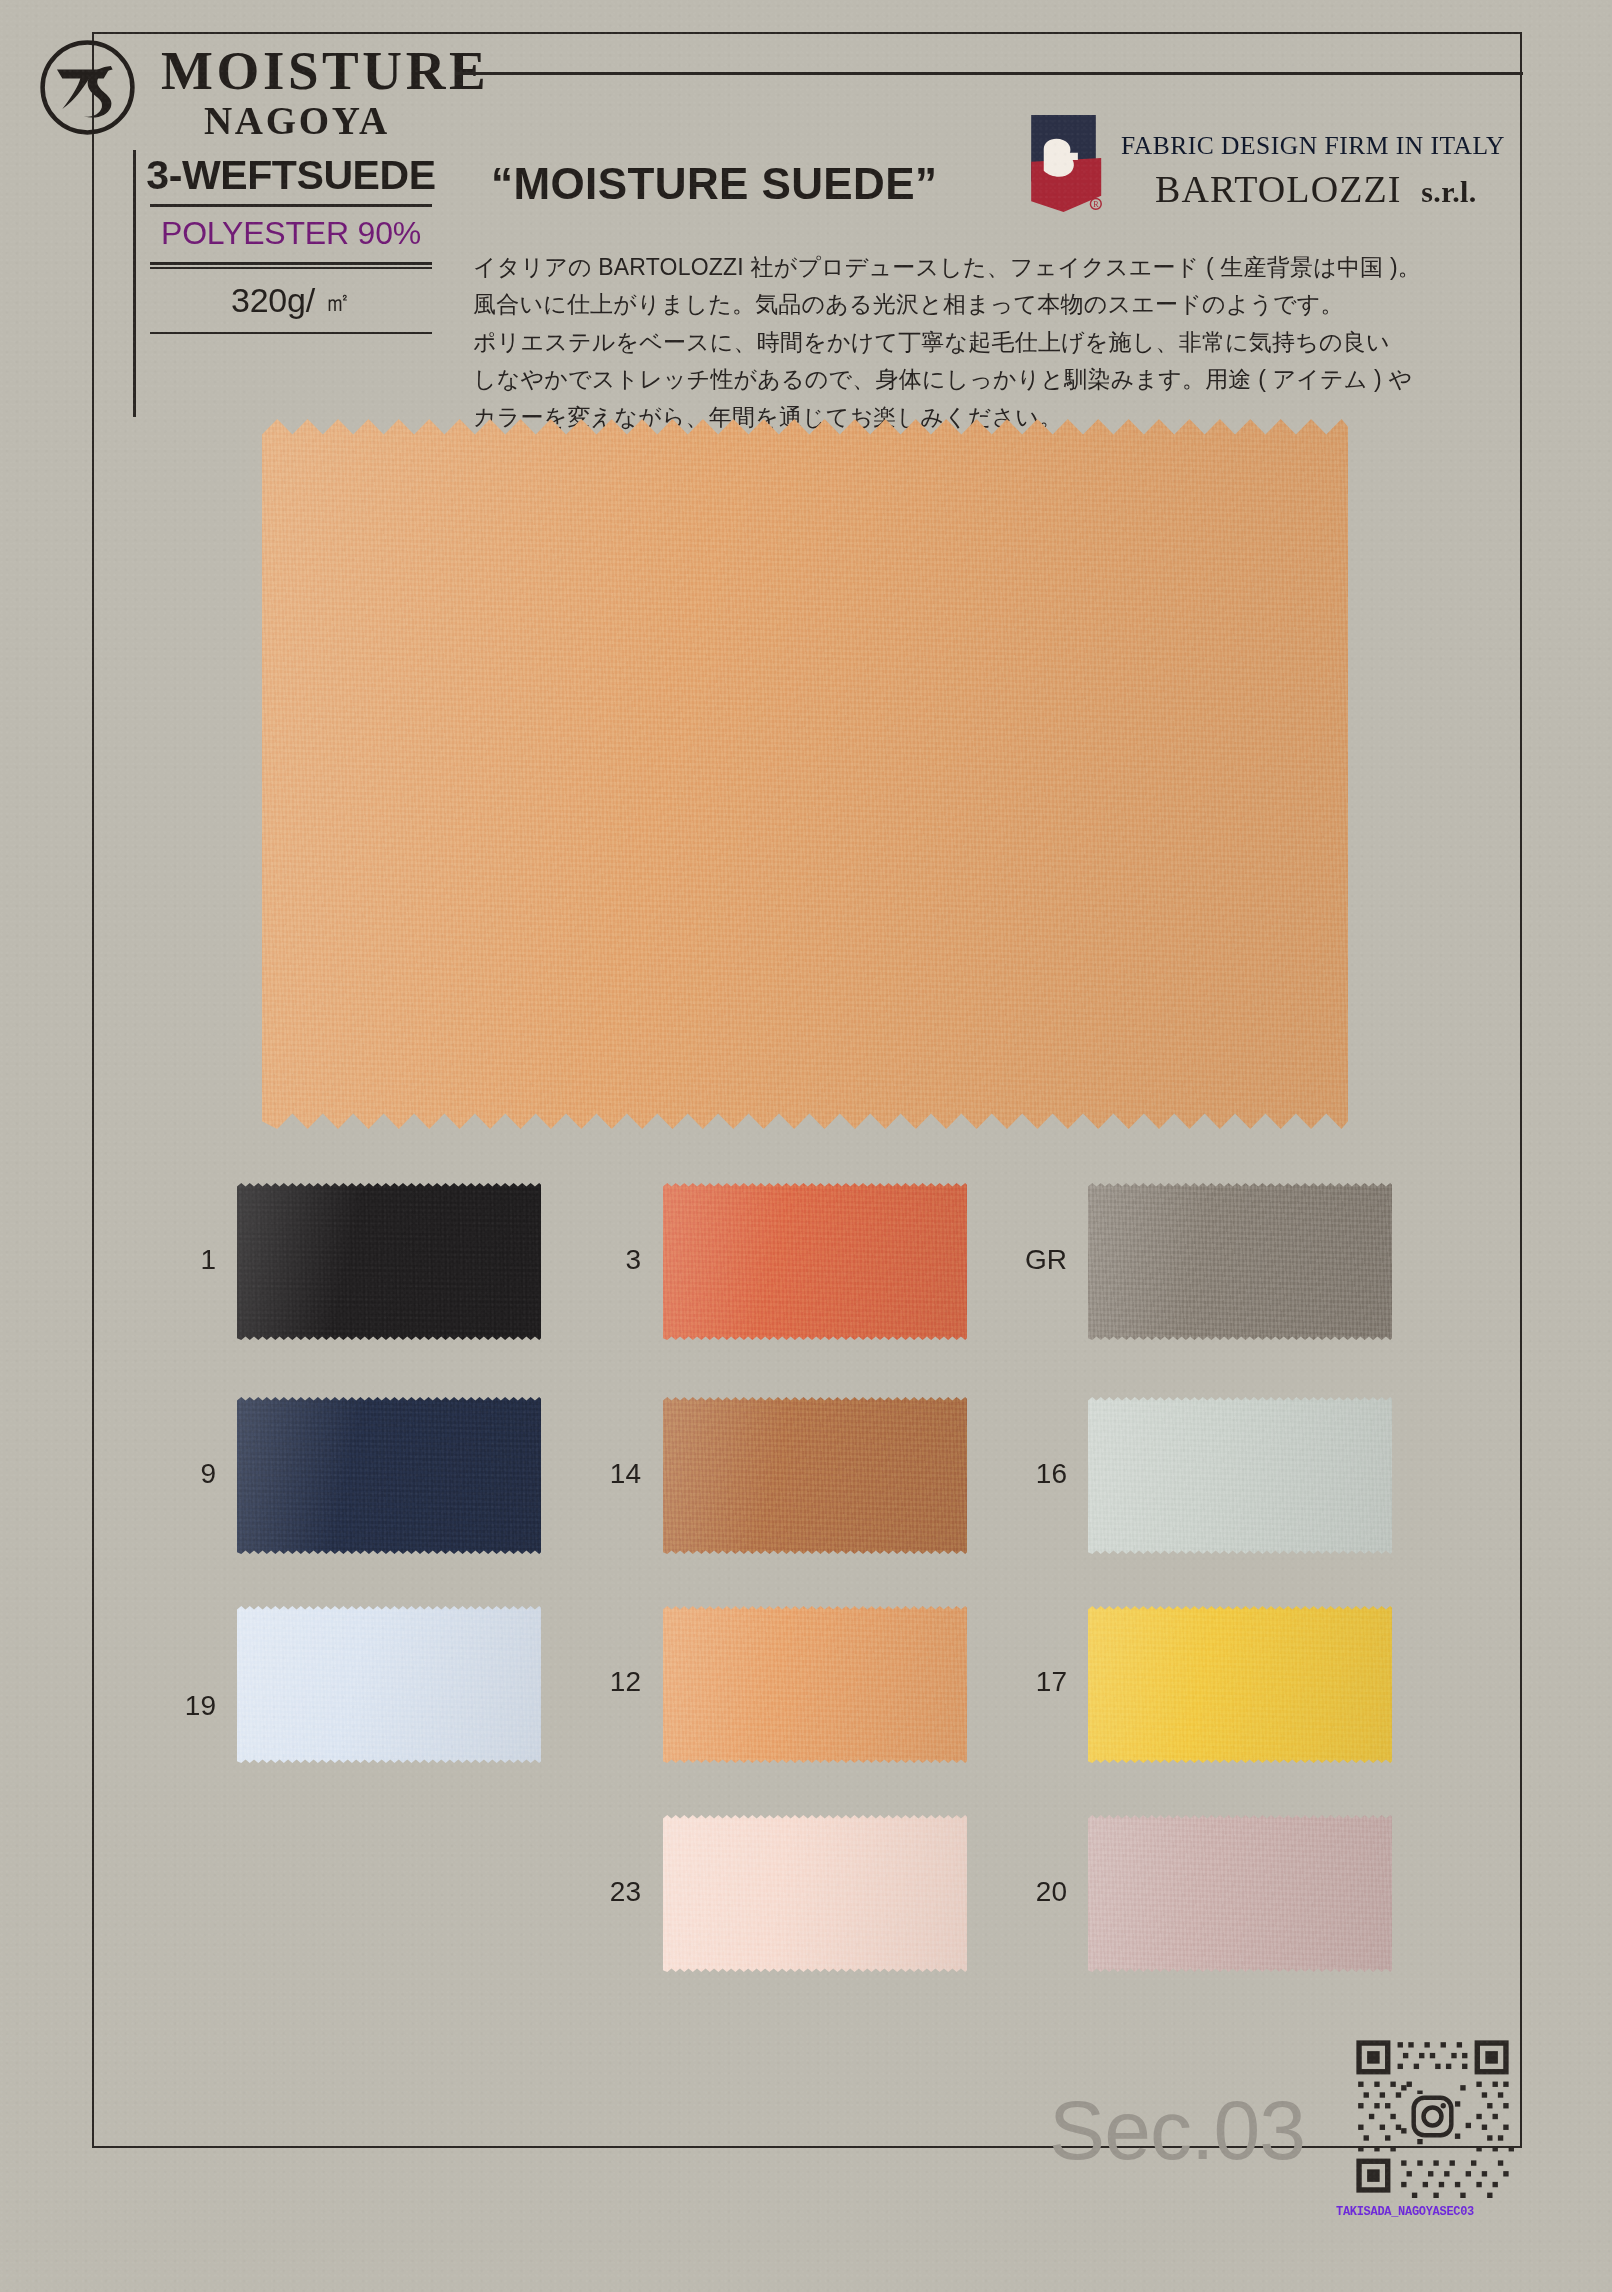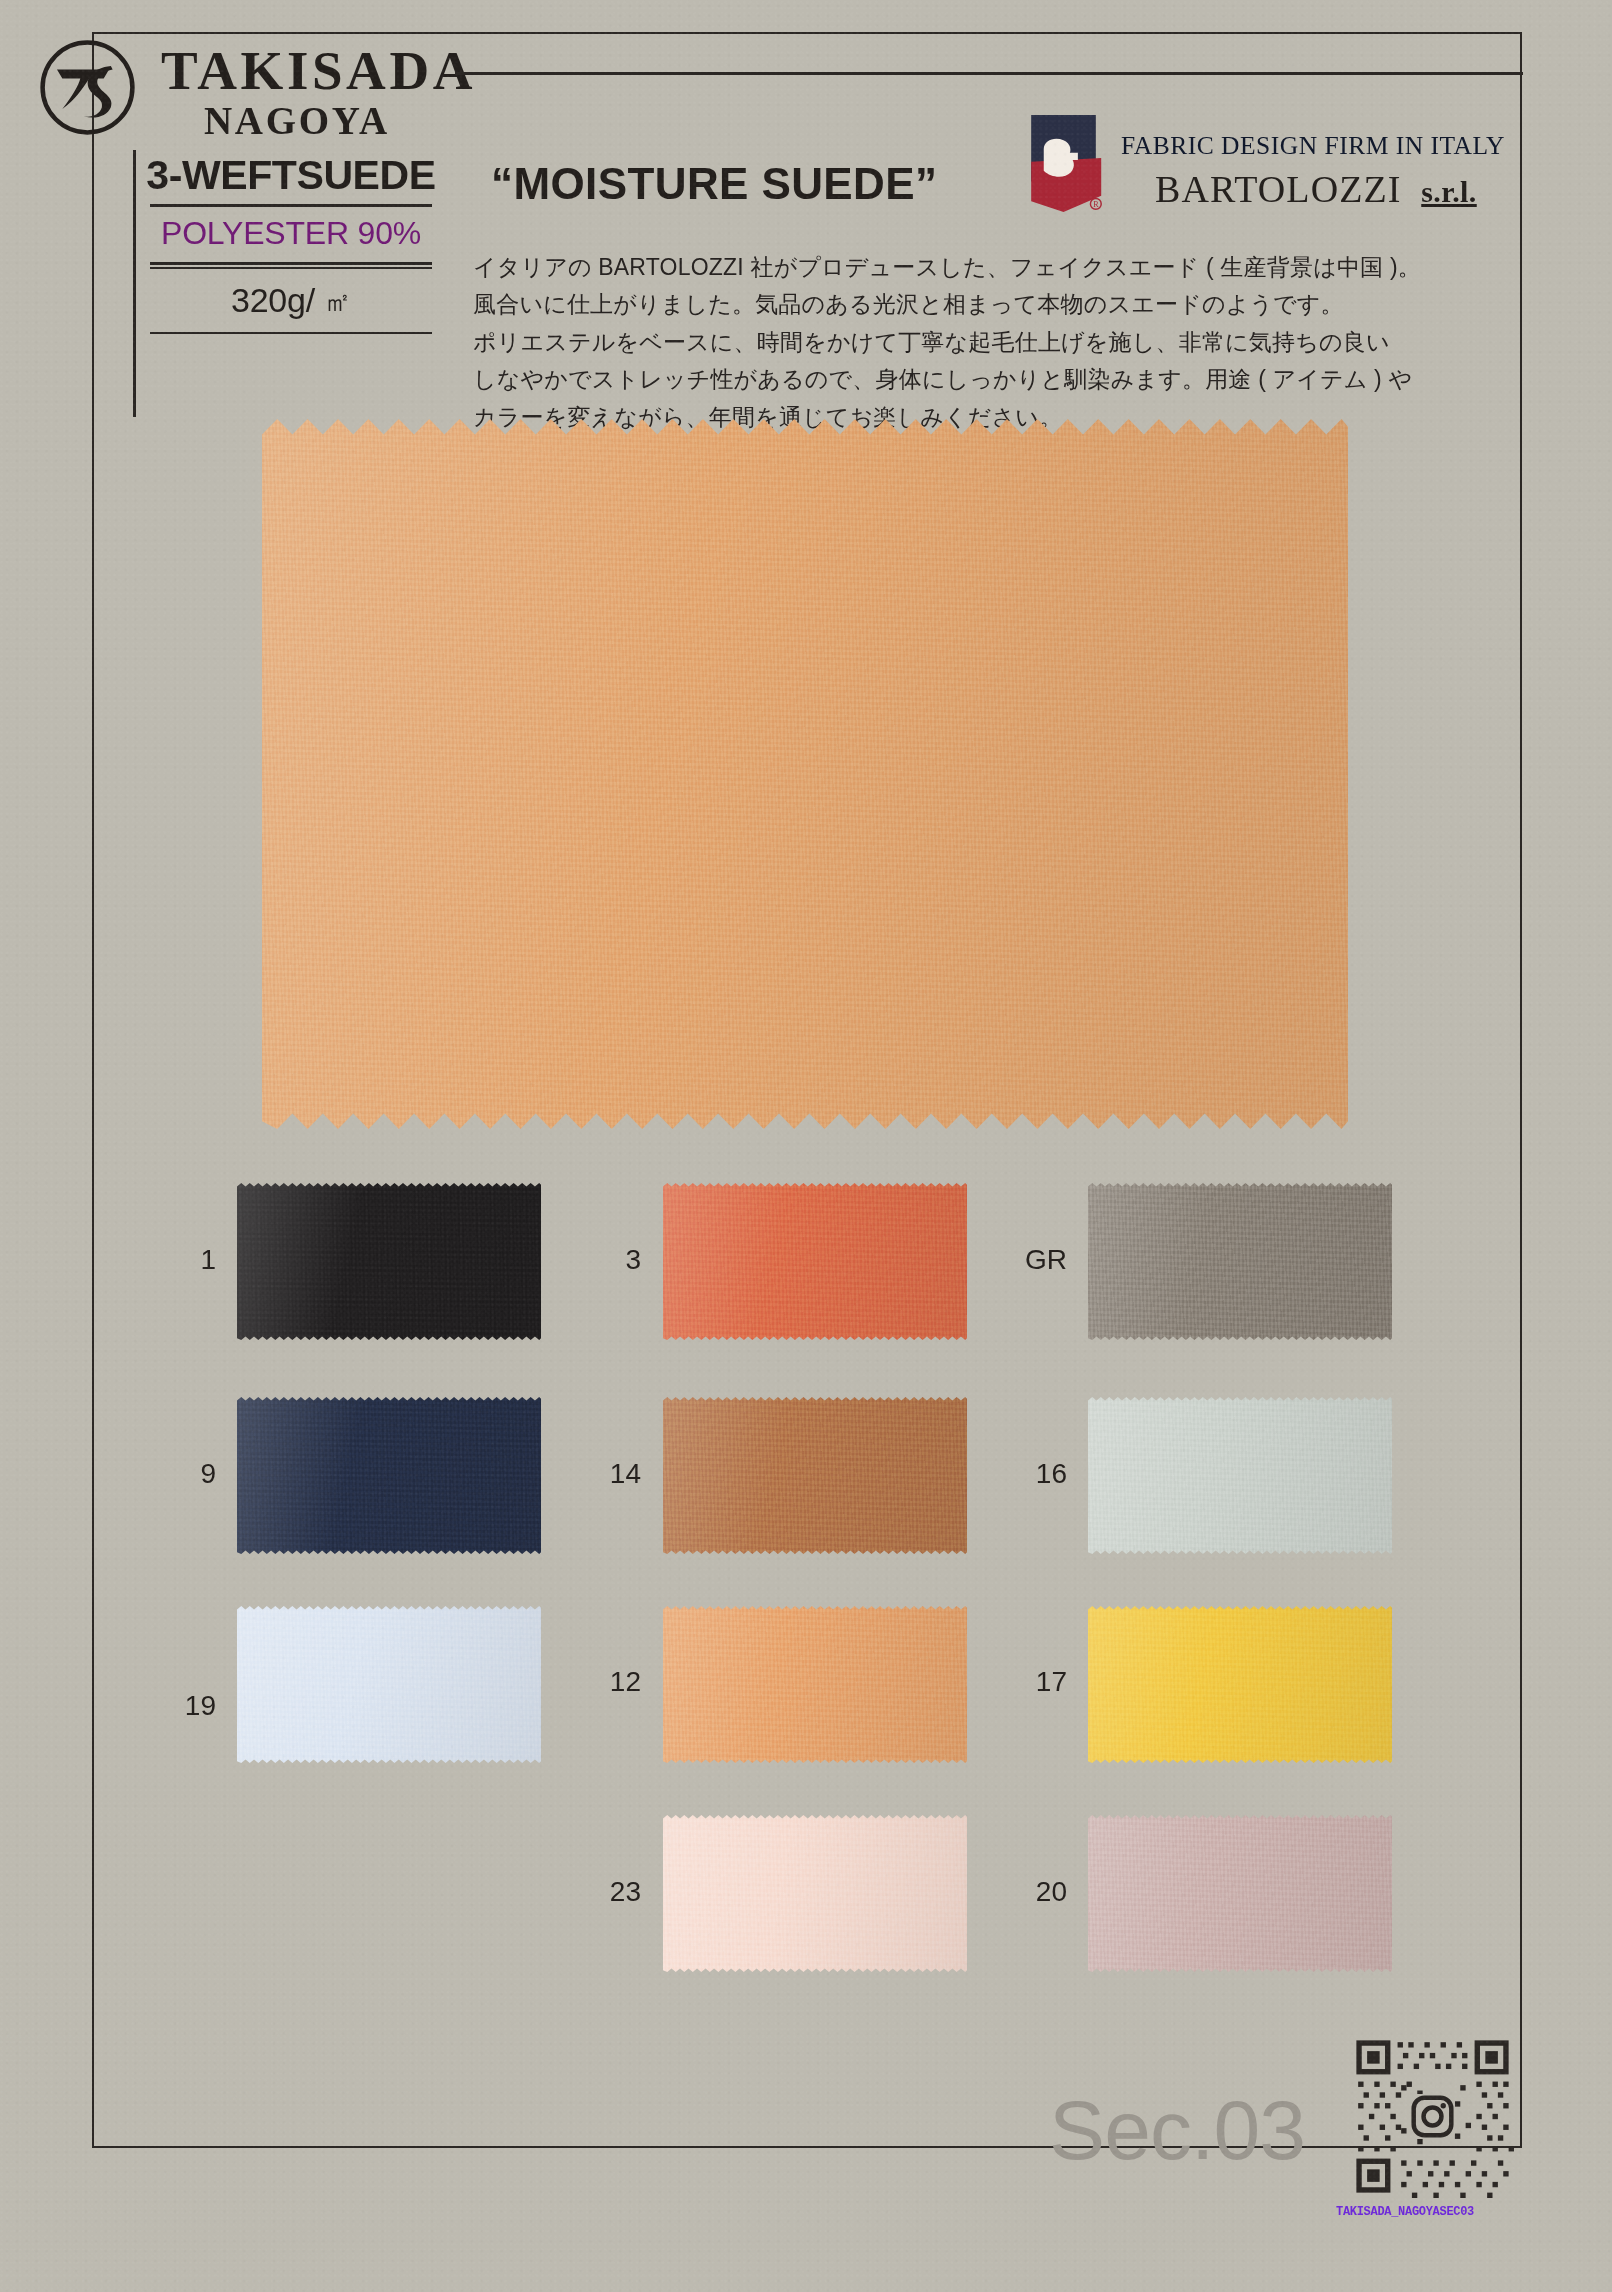--- a/index.html
+++ b/index.html
@@ -84,21 +84,21 @@
   .bz-line1{
     position:absolute;left:1121px;top:131px;
     font-family:"Liberation Serif", serif;
     font-size:25.5px;letter-spacing:0.5px;color:#0f172a;white-space:nowrap;
   }
   .bz-line2{
     position:absolute;left:1155px;top:167px;
     font-family:"Liberation Serif", serif;
     font-size:38px;letter-spacing:1.1px;color:#231f1c;white-space:nowrap;
   }
-  .bz-line2 .srl{font-size:30px;font-weight:700;margin-left:19.7px;letter-spacing:0.4px;text-decoration:underline;}
+  .bz-line2 .srl{font-size:30px;font-weight:700;margin-left:19.7px;letter-spacing:0.4px;}
   
   .pinked{
     position:absolute;
     -webkit-clip-path:polygon(
       0% 2.2%, 1.4% 0%, 2.8% 2.2%, 4.2% 0%, 5.6% 2.2%, 7.0% 0%, 8.4% 2.2%, 9.8% 0%,
       11.2% 2.2%, 12.6% 0%, 14.0% 2.2%, 15.4% 0%, 16.8% 2.2%, 18.2% 0%, 19.6% 2.2%,
       21.0% 0%, 22.4% 2.2%, 23.8% 0%, 25.2% 2.2%, 26.6% 0%, 28.0% 2.2%, 29.4% 0%,
       30.8% 2.2%, 32.2% 0%, 33.6% 2.2%, 35.0% 0%, 36.4% 2.2%, 37.8% 0%, 39.2% 2.2%,
       40.6% 0%, 42.0% 2.2%, 43.4% 0%, 44.8% 2.2%, 46.2% 0%, 47.6% 2.2%, 49.0% 0%,
       50.4% 2.2%, 51.8% 0%, 53.2% 2.2%, 54.6% 0%, 56.0% 2.2%, 57.4% 0%, 58.8% 2.2%,
@@ -188,21 +188,21 @@
 
 <div class="card-frame"></div>
 
 <div class="logo-mark">
   <svg viewBox="0 0 108 108" xmlns="http://www.w3.org/2000/svg">
     <circle cx="54" cy="54" r="50" fill="none" stroke="#231f1c" stroke-width="5"></circle>
     <path d="M20 34 L78 34 L72 44 L56 44 C48 56 40 68 26 78 C38 62 44 52 46 44 L26 44 Z" fill="#231f1c"></path>
     <path d="M80 30 C60 32 50 44 56 56 C60 64 72 66 70 76 C68 84 58 88 50 86 C62 90 76 86 80 76 C84 64 70 60 66 52 C62 44 70 36 82 34 Z" fill="#231f1c"></path>
   </svg>
 </div>
-<div class="brand-name">TAKISADA</div>
+<div class="brand-name">MOISTURE</div>
 <div class="brand-sub">NAGOYA</div>
 <div class="brand-rule"></div>
 
 <div class="spec-divider"></div>
 <div class="spec-block">
   <div class="spec-title">3-WEFTSUEDE</div>
   <div class="spec-hr"></div>
   <div class="spec-comp">
     <div>POLYESTER 90%</div>
   </div>

